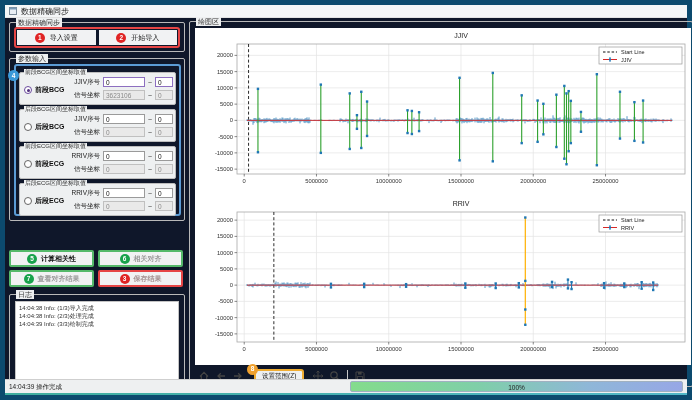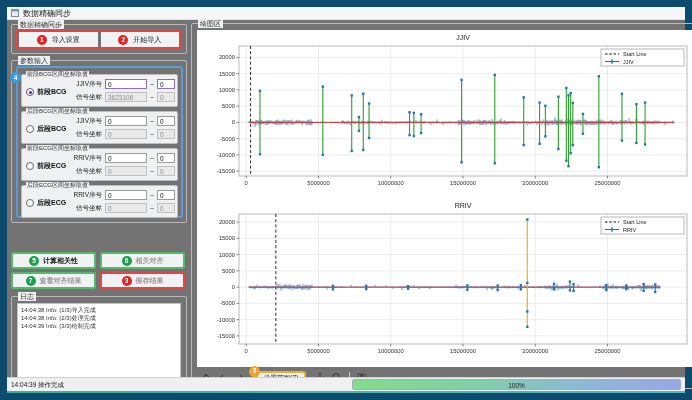--- a/index.html
+++ b/index.html
@@ -1,18 +1,18 @@
 <!DOCTYPE html>
 <html style="--border-red: #e64545; --border-blue: #5b9bd5; --progress-from: #84dc8c; --progress-to: #97a7e6;"><head>
 <meta charset="utf-8">
 <style>
   * { margin:0; padding:0; box-sizing:border-box; }
   html,body { width:692px; height:400px; overflow:hidden; }
   body { font-family:"Liberation Sans","DejaVu Sans",sans-serif; background:#d8dadc; position:relative; }
-  .window { position:absolute; inset:0; background:#737373; border:7px solid #0c4a6e; }
+  .window { position:absolute; inset:0; background:#0f172a; border:5px solid #0c4a6e; }
 
   .titlebar { position:absolute; left:0; top:0; right:0; height:13px; background:#f4f6f7;
     border-bottom:1px solid #e3e3e3; display:flex; align-items:center; gap:4px; padding-left:4px;
     font-size:8px; color:#222; }
   .app-icon { width:8px; height:8px; display:inline-block; }
 
   .groupbox { position:absolute; border:1px solid #b9b9b9; border-radius:2px; }
   .gb-label { position:absolute; top:-5px; left:6px; background:#eef0f1; padding:0 2px;
     font-size:7px; line-height:9px; color:#333; white-space:nowrap; }
 

